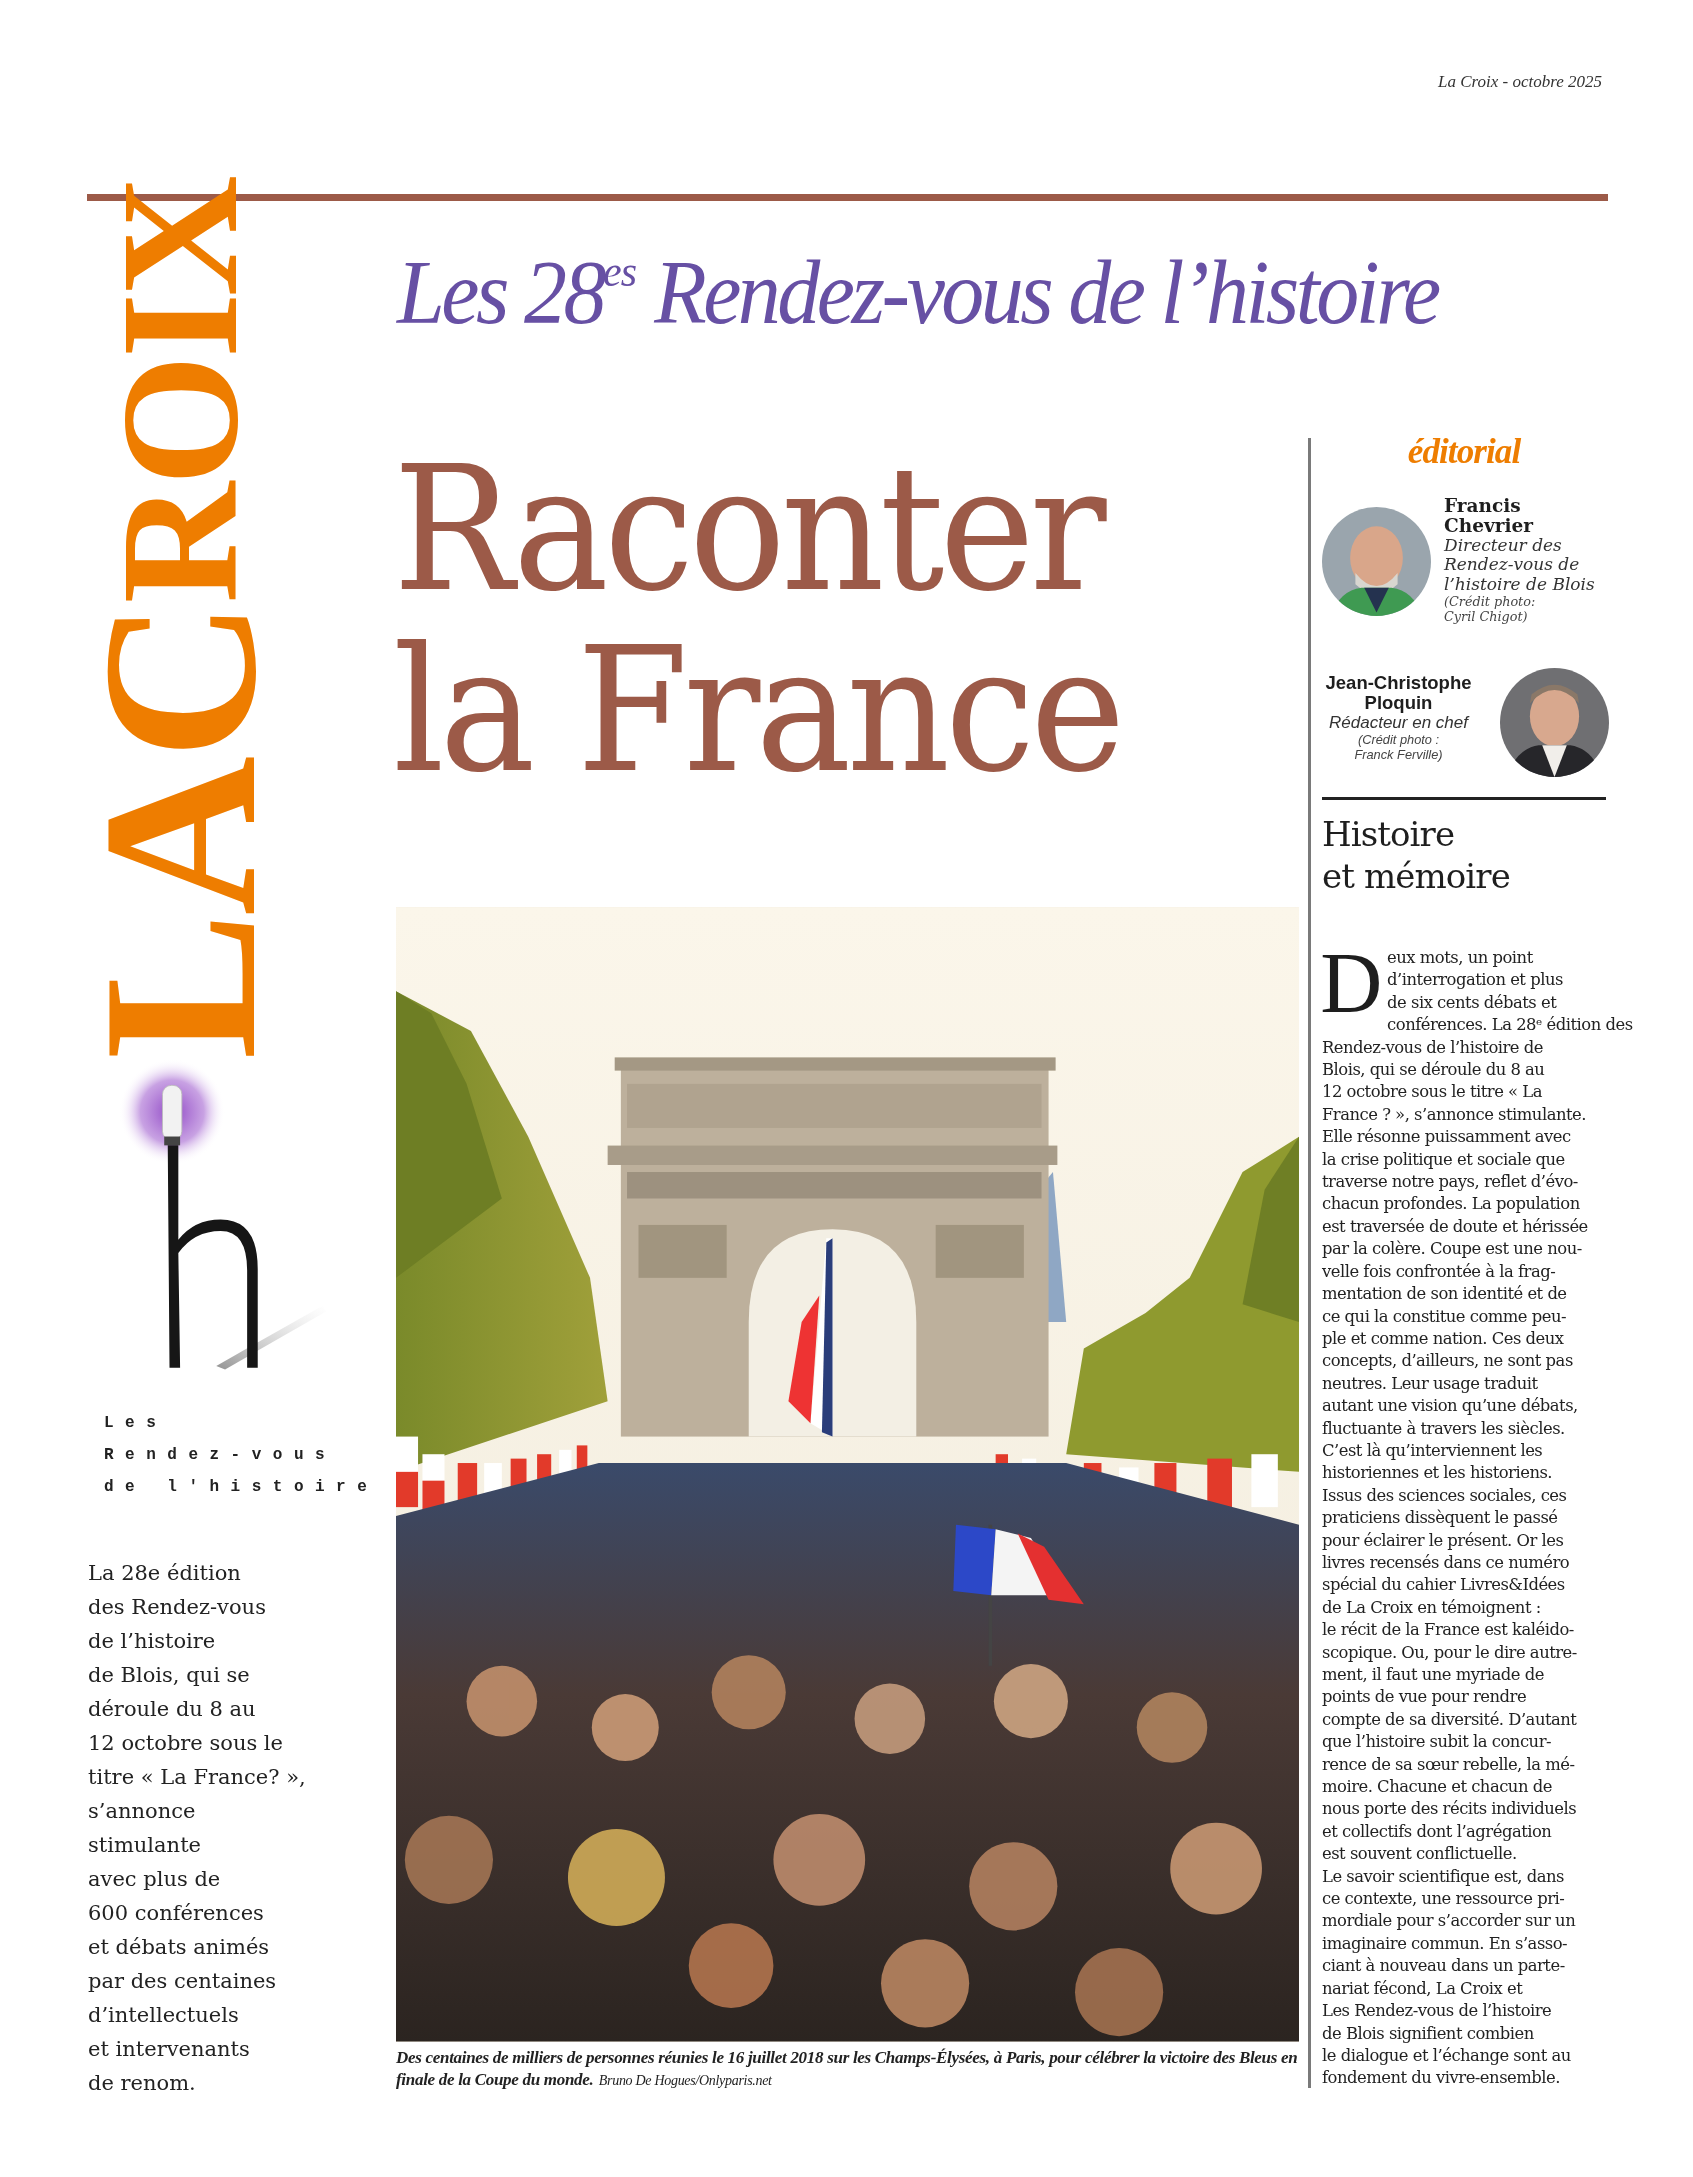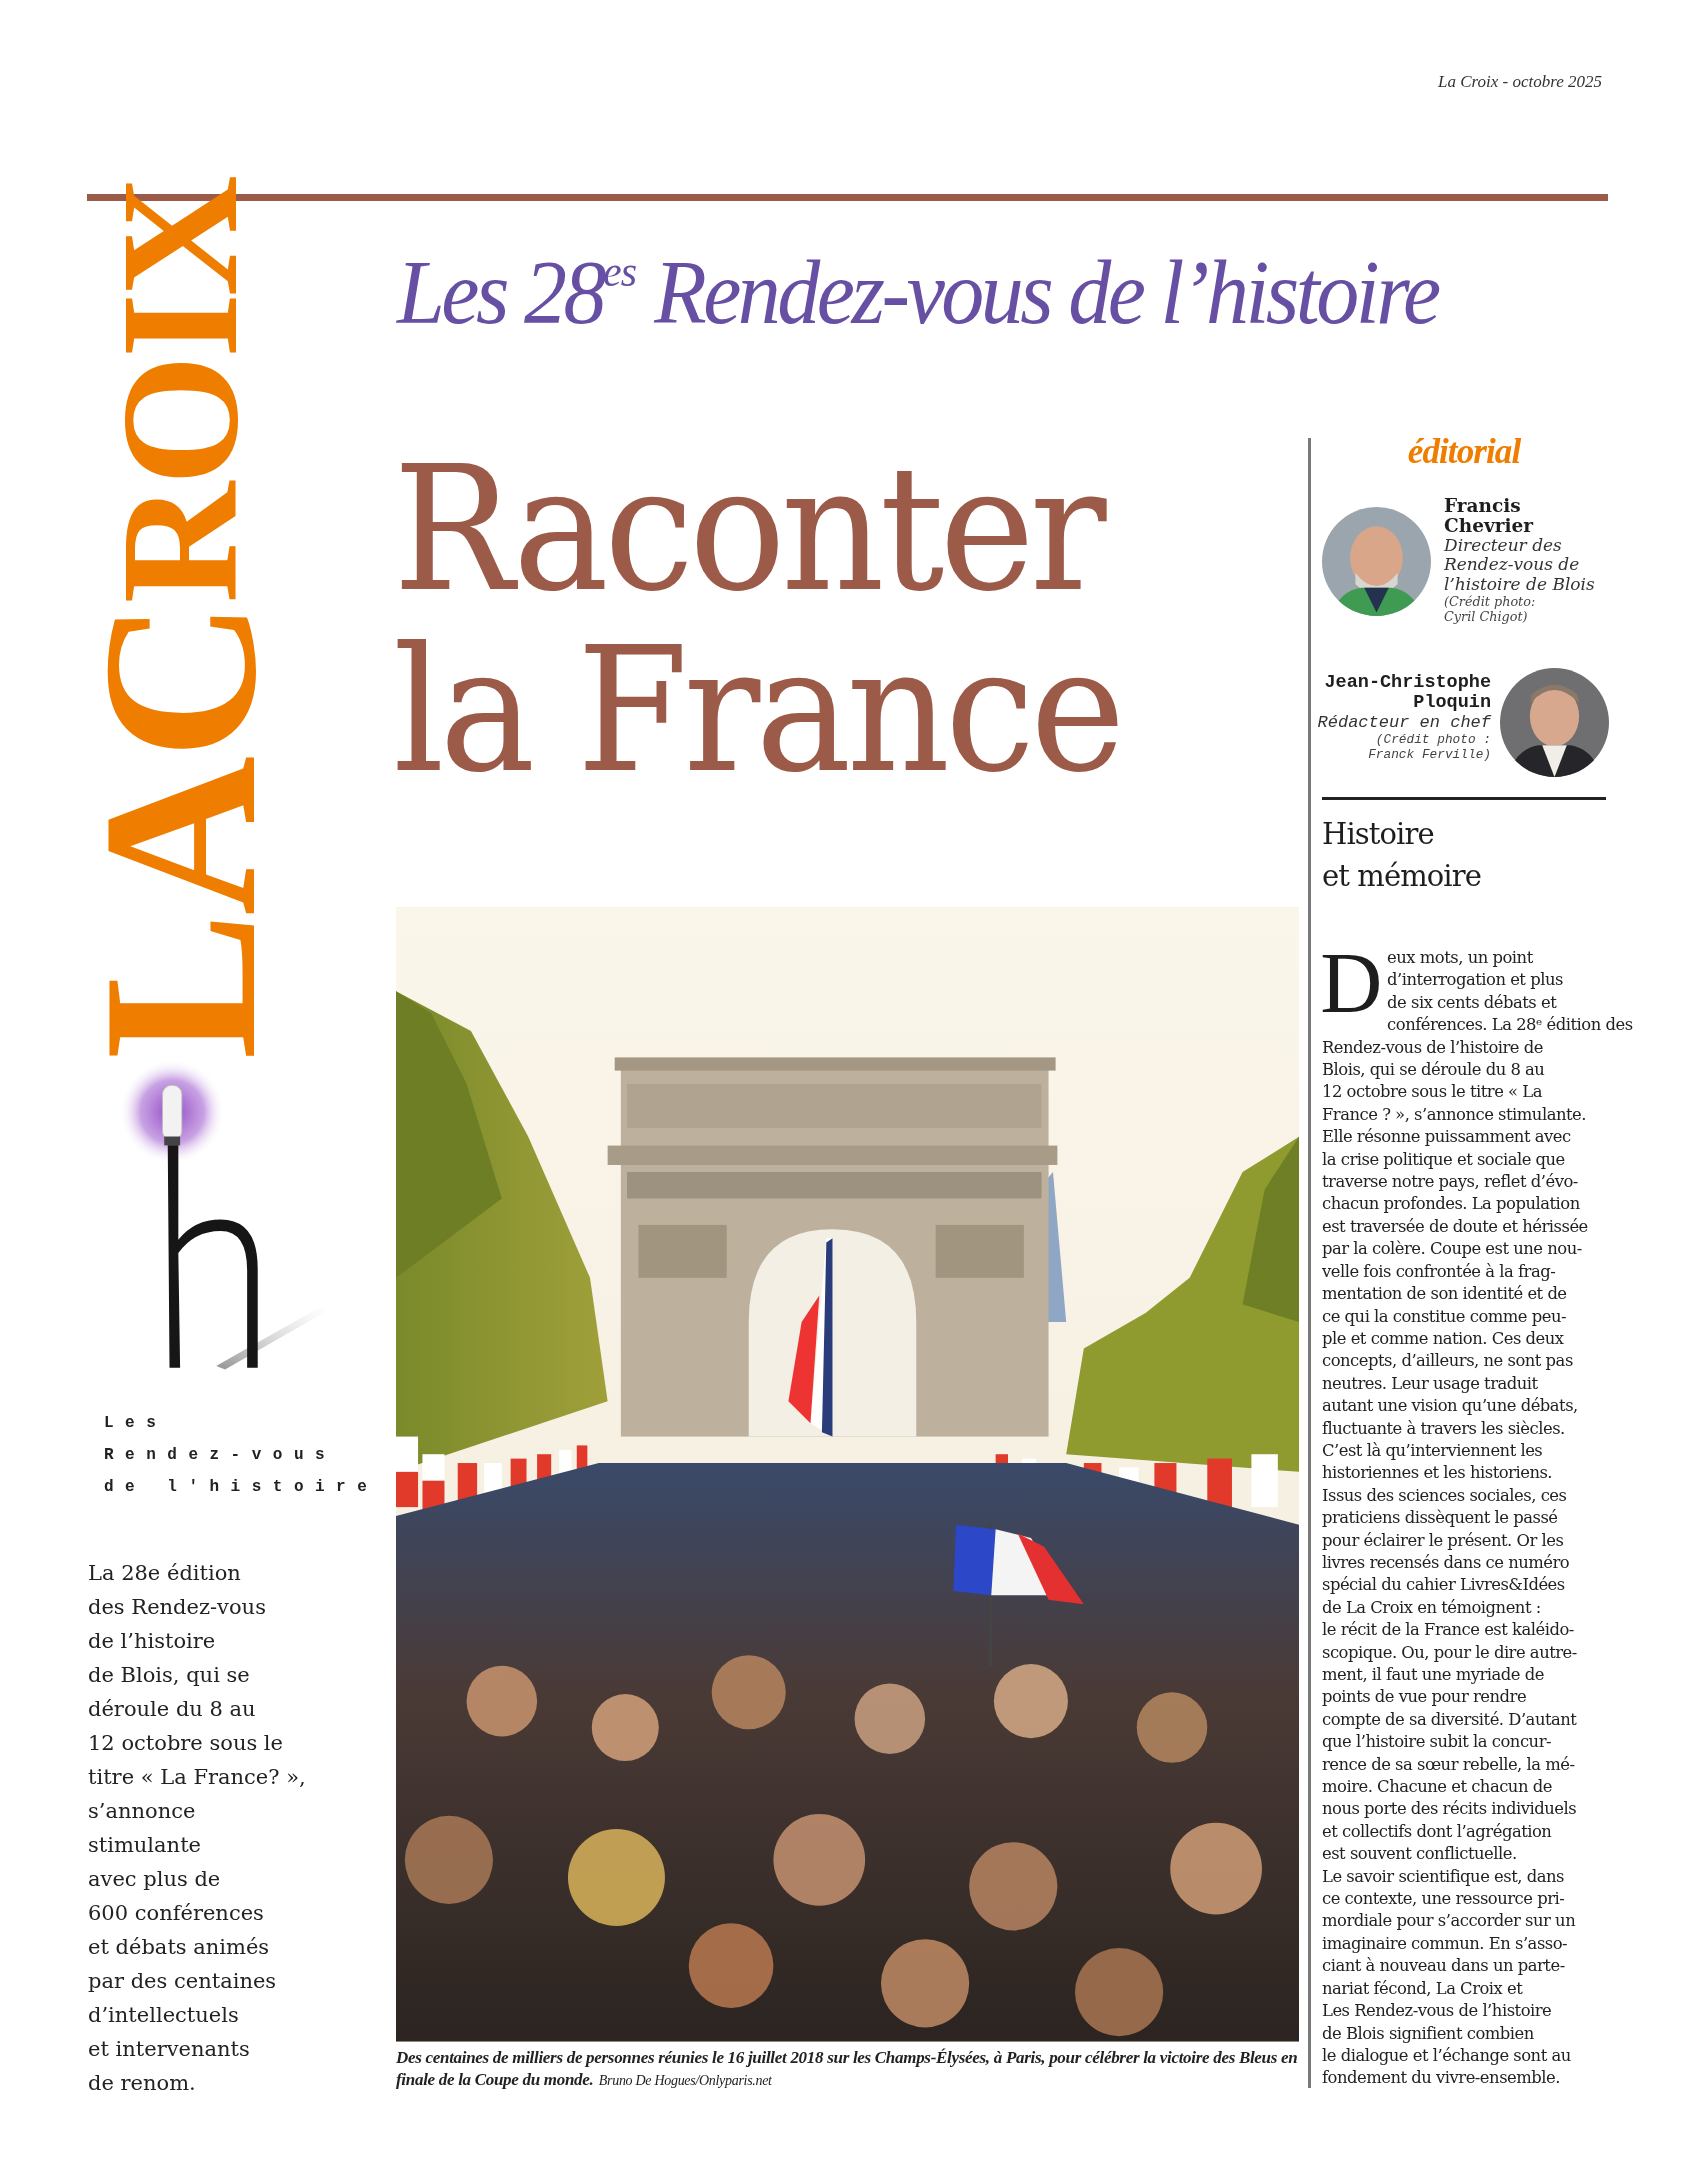--- a/index.html
+++ b/index.html
@@ -65,29 +65,29 @@
 
   .editorial-label {
     position: absolute; left: 1376px; top: 432px; width: 176px; text-align: center;
     font-family: "Liberation Serif", serif; font-style: italic; font-weight: bold;
     color: #ee7d00; font-size: 35px; letter-spacing: -0.9px;
   }
   .avatar { position: absolute; border-radius: 50%; overflow: hidden; }
   .av1 { left: 1322px; top: 507px; width: 109px; height: 109px; }
   .av2 { left: 1500px; top: 668px; width: 109px; height: 109px; }
   .author1 { position: absolute; left: 1444px; top: 496px; width: 176px; font-family: "DejaVu Serif", serif; }
-  .author2 { position: absolute; left: 1306px; top: 673px; width: 185px; text-align: right; font-family: Liberation Mono, monospace; }
+  .author2 { position: absolute; left: 1306px; top: 673px; width: 185px; text-align: center; font-family: Liberation Sans, sans-serif; }
   .a-name { font-weight: bold; font-size: 18.5px; line-height: 20px; color: #1e1e1e; }
   .a-role { font-style: italic; font-size: 17px; line-height: 19.4px; color: #333; }
   .a-credit { font-style: italic; font-size: 12.8px; line-height: 15px; color: #444; }
 
   .side-rule { position: absolute; left: 1322px; top: 797px; width: 284px; height: 2.6px; background: #222; }
   .ed-title {
     position: absolute; left: 1322px; top: 813px; width: 282px;
-    font-family: "DejaVu Serif", serif; font-size: 29px; line-height: 42px; color: #1e1e1e;
+    font-family: "DejaVu Serif", serif; font-size: 34px; line-height: 42px; color: #1e1e1e;
     letter-spacing: -0.9px; white-space: pre-line;
   }
   .ed-body {
     position: absolute; left: 1322px; top: 947px; width: 284px;
     font-family: "DejaVu Serif", serif; font-size: 16.4px; line-height: 22.4px; color: #222;
     letter-spacing: -0.5px;
   }
   .ed-body .line { display: block; white-space: nowrap; }
   .dropcap {
     float: left; font-family: "Liberation Serif", serif; font-size: 86px; line-height: 65px;

